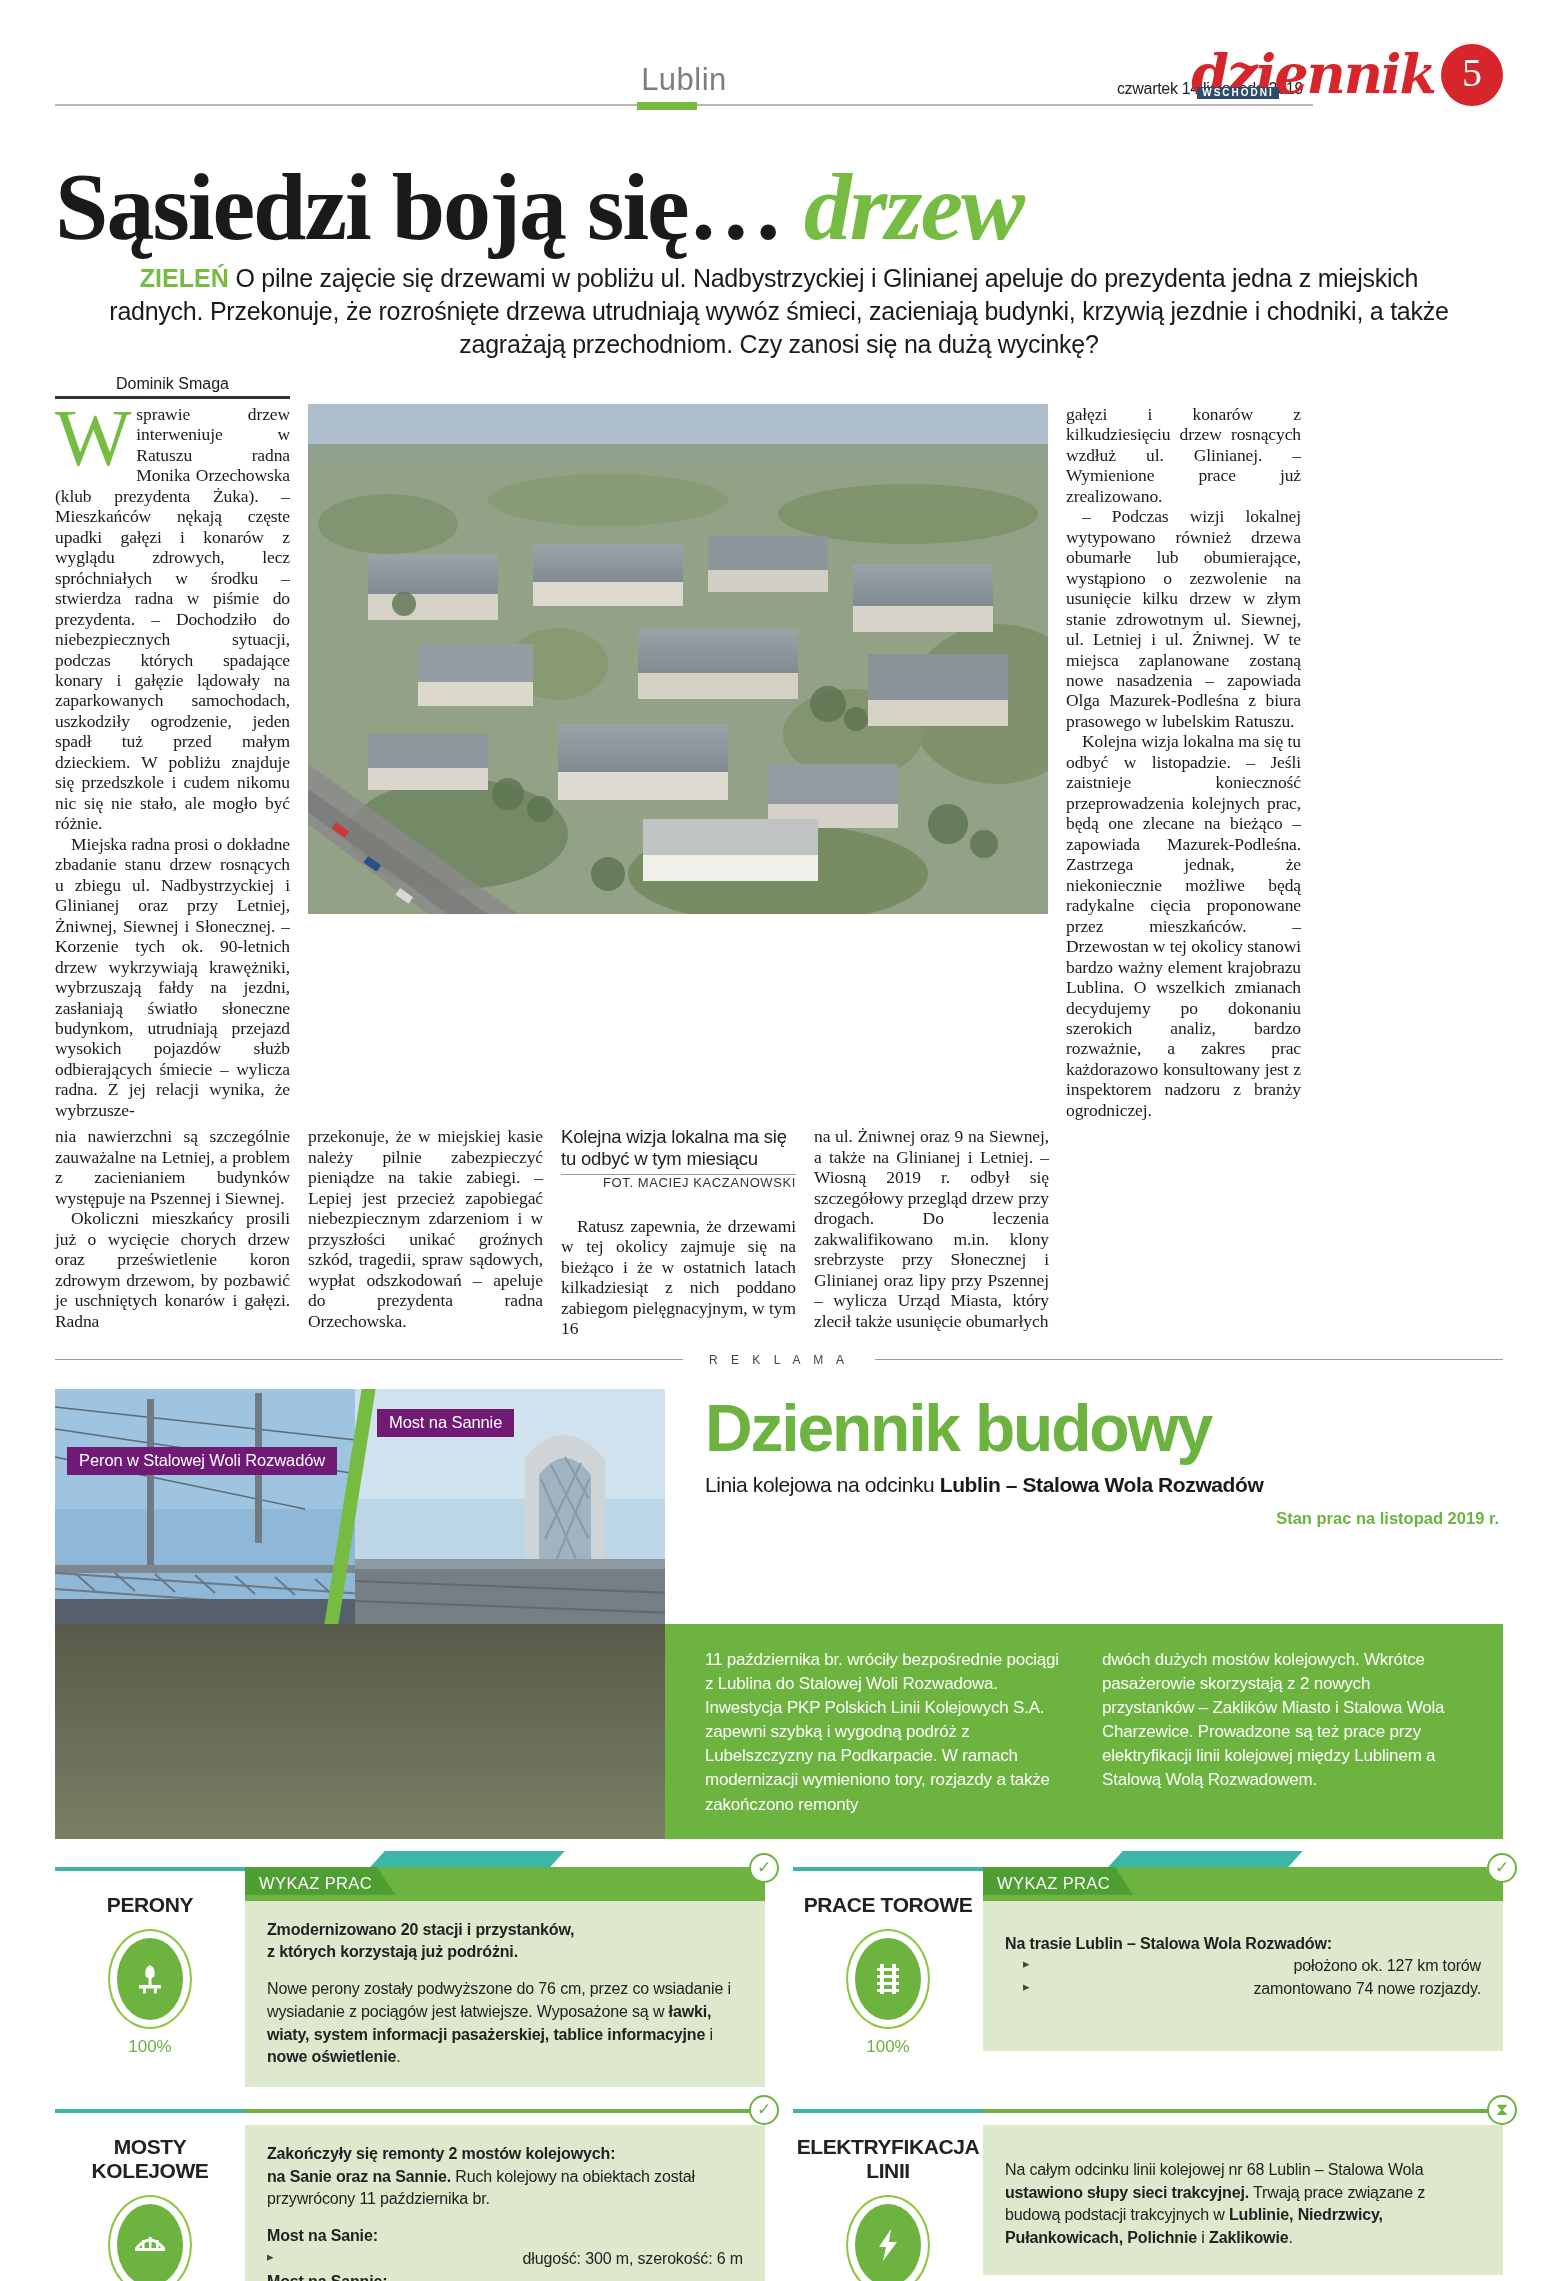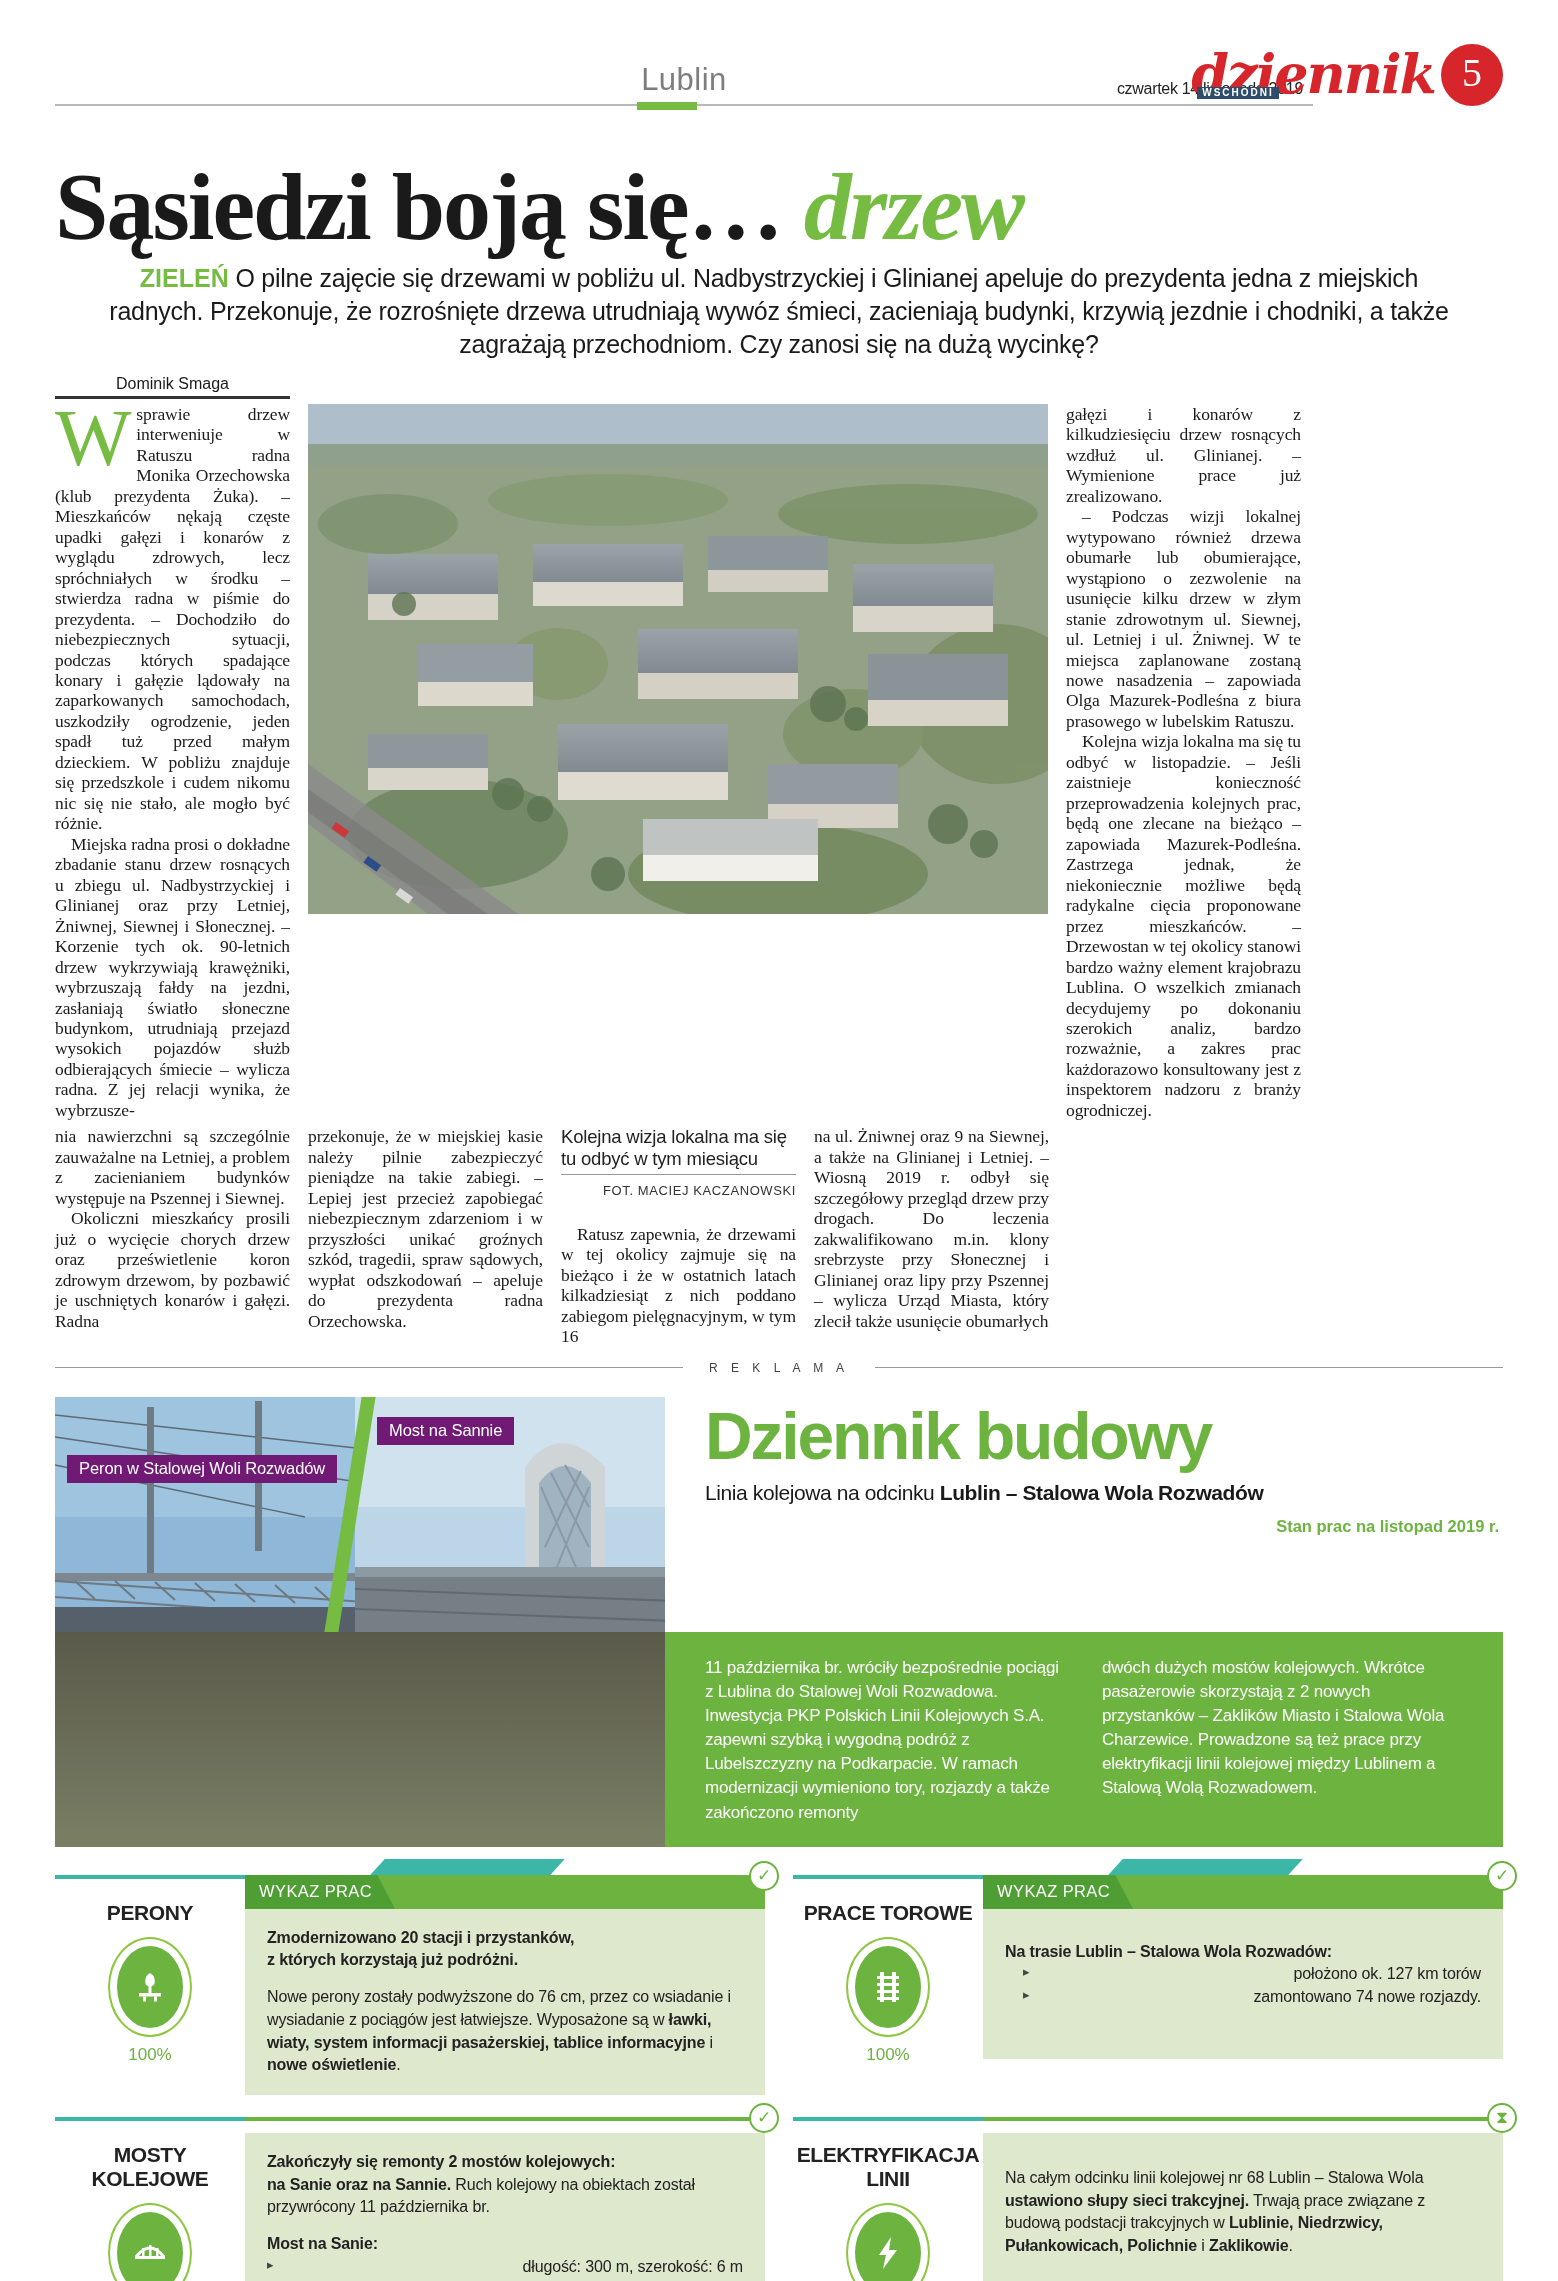--- a/index.html
+++ b/index.html
@@ -110,21 +110,21 @@
     position: relative; overflow: hidden;
     background: linear-gradient(#b8cfe0, #9dbad0);
   }
   .photo svg { display: block; }
   .caption {
     font-size: 18.5px; line-height: 1.18; color: #222;
     letter-spacing: -0.2px;
   }
   .caption-credit {
     border-top: 1px solid #999;
-    margin-top: 4px; padding-top: 8px;
+    margin-top: 4px; padding-top: 0;
     text-align: right;
     font-size: 13px; letter-spacing: .6px; color: #333;
   }
   .cols-bottom { display: flex; gap: 18px; margin-top: 6px; }
 
   
   .reklama {
     display: flex; align-items: center; gap: 26px;
     margin: 14px 0 22px 0;
   }
@@ -207,21 +207,21 @@
   .wykaz {
     position: relative; height: 34px; background: #6cb33f; color: #fff;
     font-size: 16.5px; letter-spacing: .4px;
     padding: 7px 0 0 14px;
   }
   .wykaz::after {
     content: ""; position: absolute; right: -1px; top: 0; bottom: 0;
     width: 0; height: 0;
   }
   .wykaz-tab {
-    position: absolute; left: 0; top: 0; height: 34px;
+    position: absolute; left: 0; top: 0; height: 28px;
     background: #4e9e33; width: 150px;
     clip-path: polygon(0 0, 132px 0, 150px 100%, 0 100%);
     color: #fff; padding: 7px 0 0 14px;
     font-size: 16.5px; letter-spacing: .4px;
   }
   .card-body {
     background: #dde8cd; padding: 18px 22px 18px 22px;
     font-size: 16px; line-height: 1.42; color: #222;
     min-height: 150px; letter-spacing: -.15px;
   }

